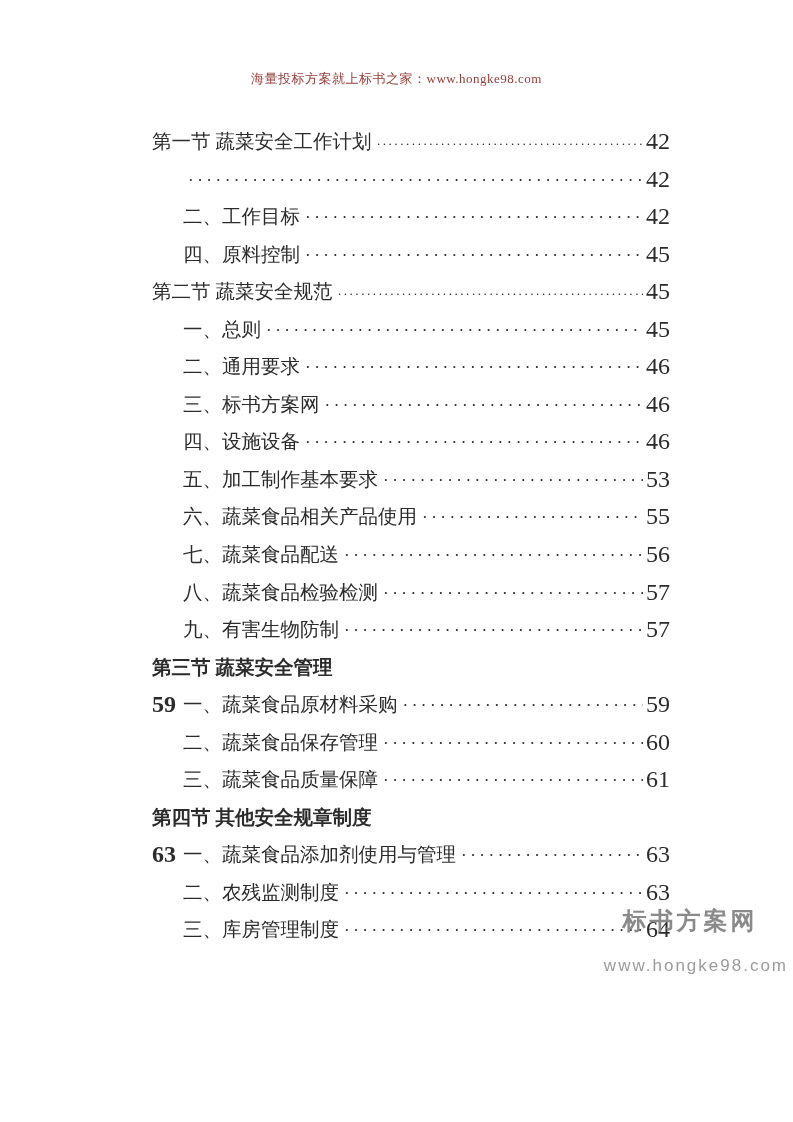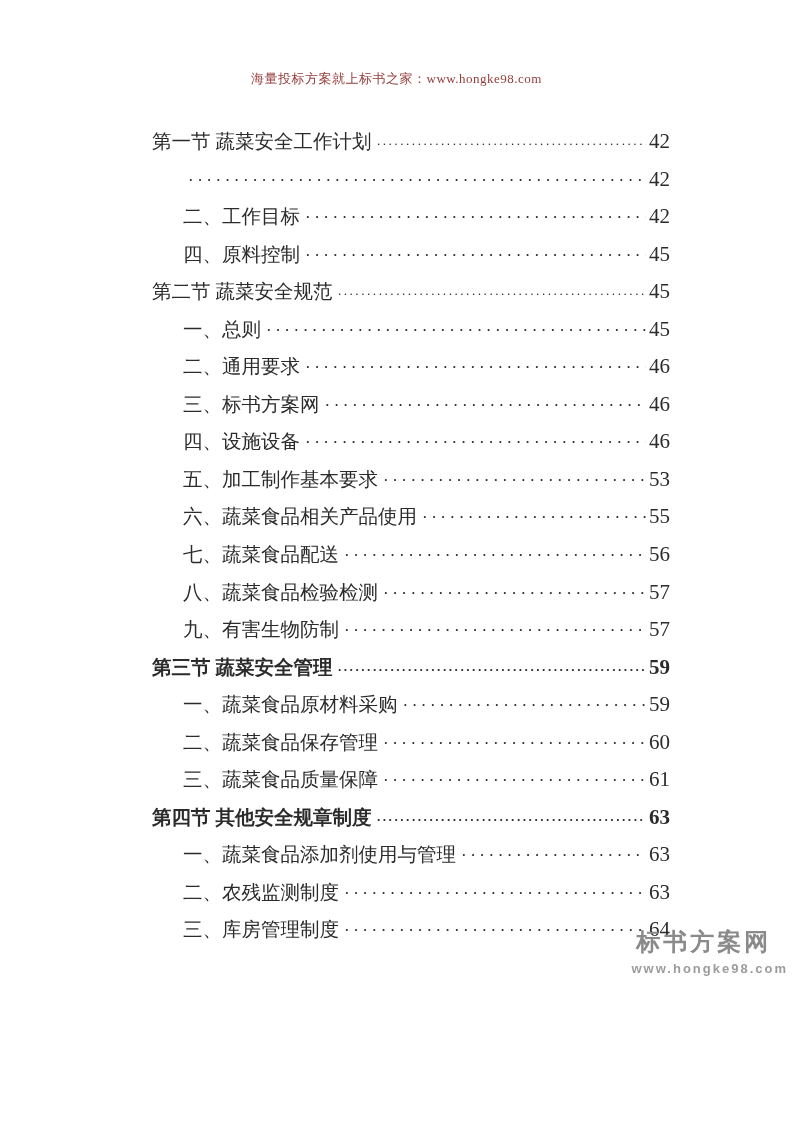--- a/index.html
+++ b/index.html
@@ -37,60 +37,60 @@
   }
   .toc-row {
     display: flex;
     align-items: flex-start;
     height: 37.55px;
     line-height: 37.55px;
     font-size: 19.5px;
     white-space: nowrap;
   }
   .toc-row.level2 { padding-left: 31px; }
-  .toc-row.bold { font-weight: bold; }
+  .toc-row.bold { font-weight: bold; flex-direction: column; }
   .toc-title { flex: 0 0 auto; }
   .leader {
     flex: 1 1 auto;
     overflow: hidden;
     white-space: nowrap;
     min-width: 12px;
     margin: 0 3px 0 5px;
   }
   .leader.dense::after {
     content: "································································································································································································";
     font-size: 13px;
     letter-spacing: 1.5px;
   }
   .leader.sparse::after {
     content: "································································································································································";
     font-size: 17px;
     letter-spacing: 3.5px;
   }
-  .toc-page { flex: 0 0 auto; font-size: 21px; }
+  .toc-page { flex: 0 0 auto; font-size: 24px; }
   .watermark {
     position: absolute;
     right: 5px;
     bottom: 12px;
     text-align: center;
     font-family: "Liberation Sans", "DejaVu Sans", sans-serif;
   }
   .wm-title {
     font-size: 24px;
     font-weight: bold;
     letter-spacing: 3px;
     color: var(--wm-title-color);
     padding-right: 12px;
   }
   .wm-url {
-    font-size: 13px;
-    font-weight: bold;
+    font-size: 17px;
+    font-weight: normal;
     letter-spacing: 2px;
     color: var(--wm-url-color);
-    margin-top: 3px;
+    margin-top: 19px;
   }
 </style>
 </head>
 <body>
 
 <div class="page">
 
   <div class="header">
     <span>海量投标方案就上标书之家：www.hongke98.com</span>
   </div>

